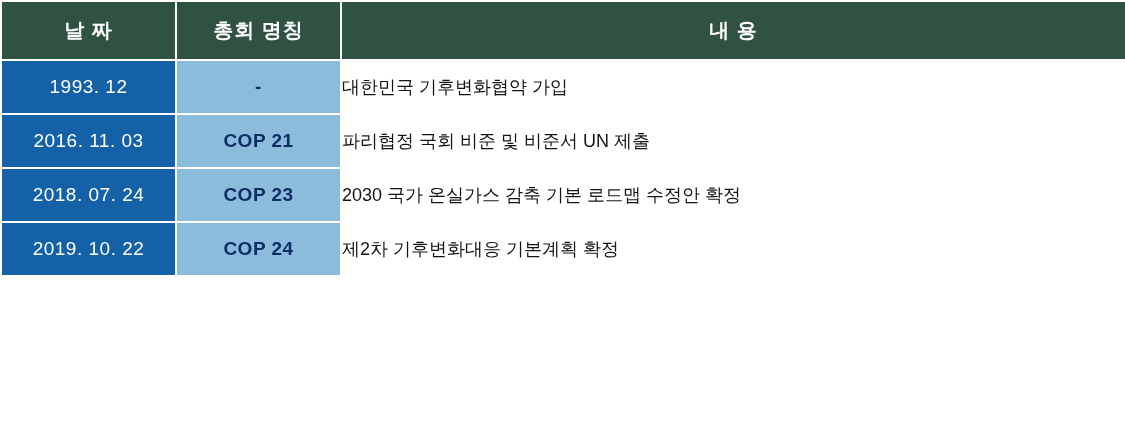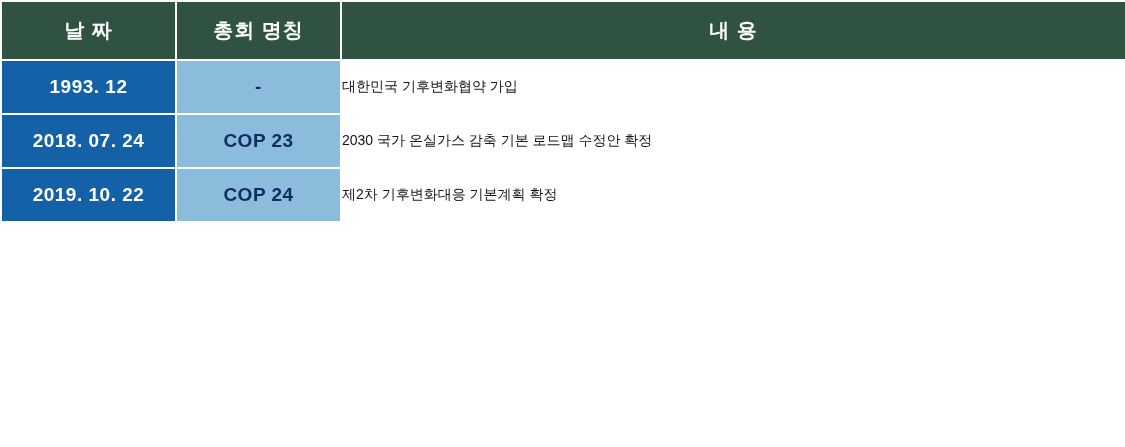--- a/index.html
+++ b/index.html
@@ -41,40 +41,40 @@
     height: 57px;
     text-align: center;
     vertical-align: middle;
     letter-spacing: 1px;
   }
 
   td.date-cell {
     background: #1461a8;
     color: #ffffff;
     font-size: 19px;
-    font-weight: bold;
+    font-weight: normal;
     text-align: center;
     vertical-align: middle;
     height: 52px;
     letter-spacing: 0.5px;
   }
   td.name-cell {
     background: #8cbcdc;
     color: #0d2d63;
     font-size: 19px;
     font-weight: bold;
     text-align: center;
     vertical-align: middle;
     height: 52px;
     letter-spacing: 0.5px;
   }
   td.content-cell {
     background: #ffffff;
     color: #141414;
-    font-size: 14px;
+    font-size: 18px;
     font-weight: normal;
     text-align: left;
     vertical-align: middle;
     height: 52px;
     padding-left: 14px;
   }
 </style>
 </head>
 <body>
 
@@ -92,20 +92,25 @@
         <th>내 용</th>
       </tr>
     </thead>
     <tbody>
       <tr>
         <td class="date-cell">1993. 12</td>
         <td class="name-cell">-</td>
         <td class="content-cell">대한민국 기후변화협약 가입</td>
       </tr>
       <tr>
+        <td class="date-cell">2016. 11. 03</td>
+        <td class="name-cell">COP 21</td>
+        <td class="content-cell">파리협정 국회 비준 및 비준서 UN 제출</td>
+      </tr>
+      <tr>
         <td class="date-cell">2018. 07. 24</td>
         <td class="name-cell">COP 23</td>
         <td class="content-cell">2030 국가 온실가스 감축 기본 로드맵 수정안 확정</td>
       </tr>
       <tr>
         <td class="date-cell">2019. 10. 22</td>
         <td class="name-cell">COP 24</td>
         <td class="content-cell">제2차 기후변화대응 기본계획 확정</td>
       </tr>
     </tbody>

